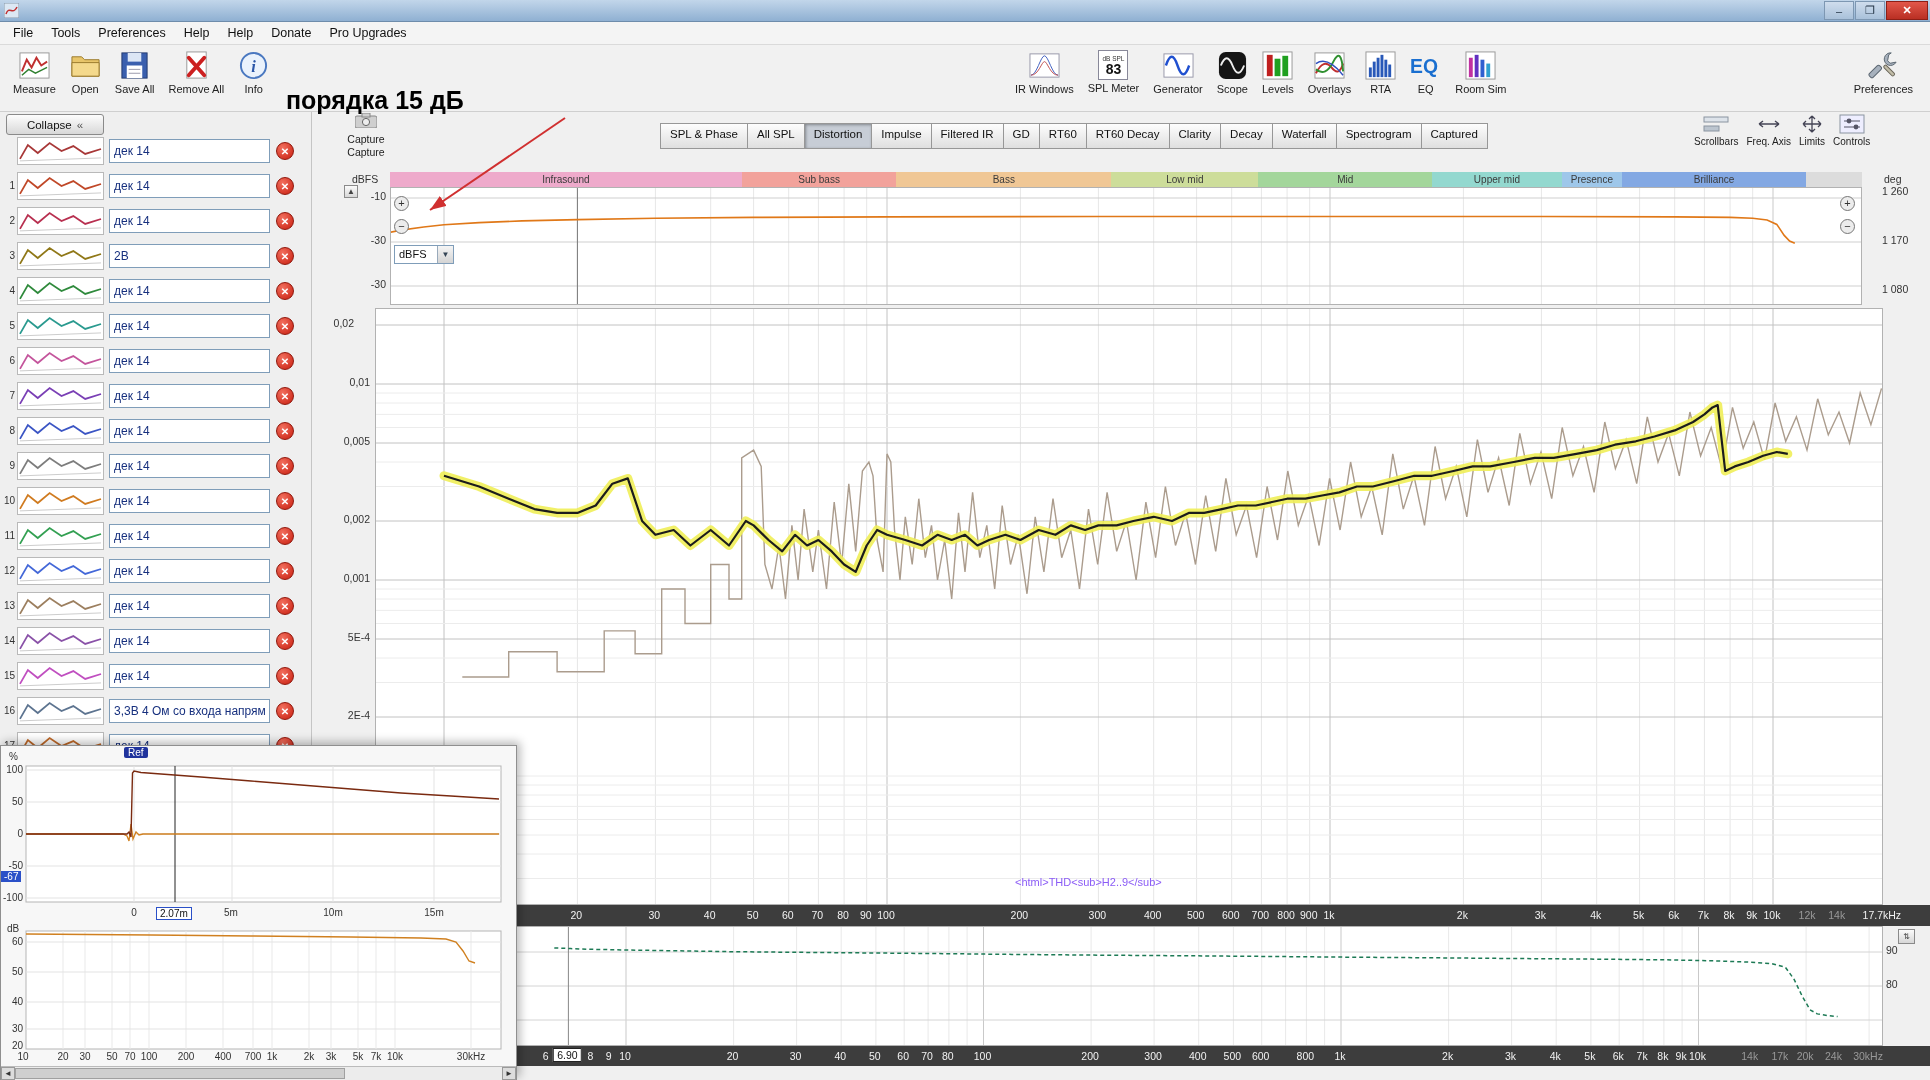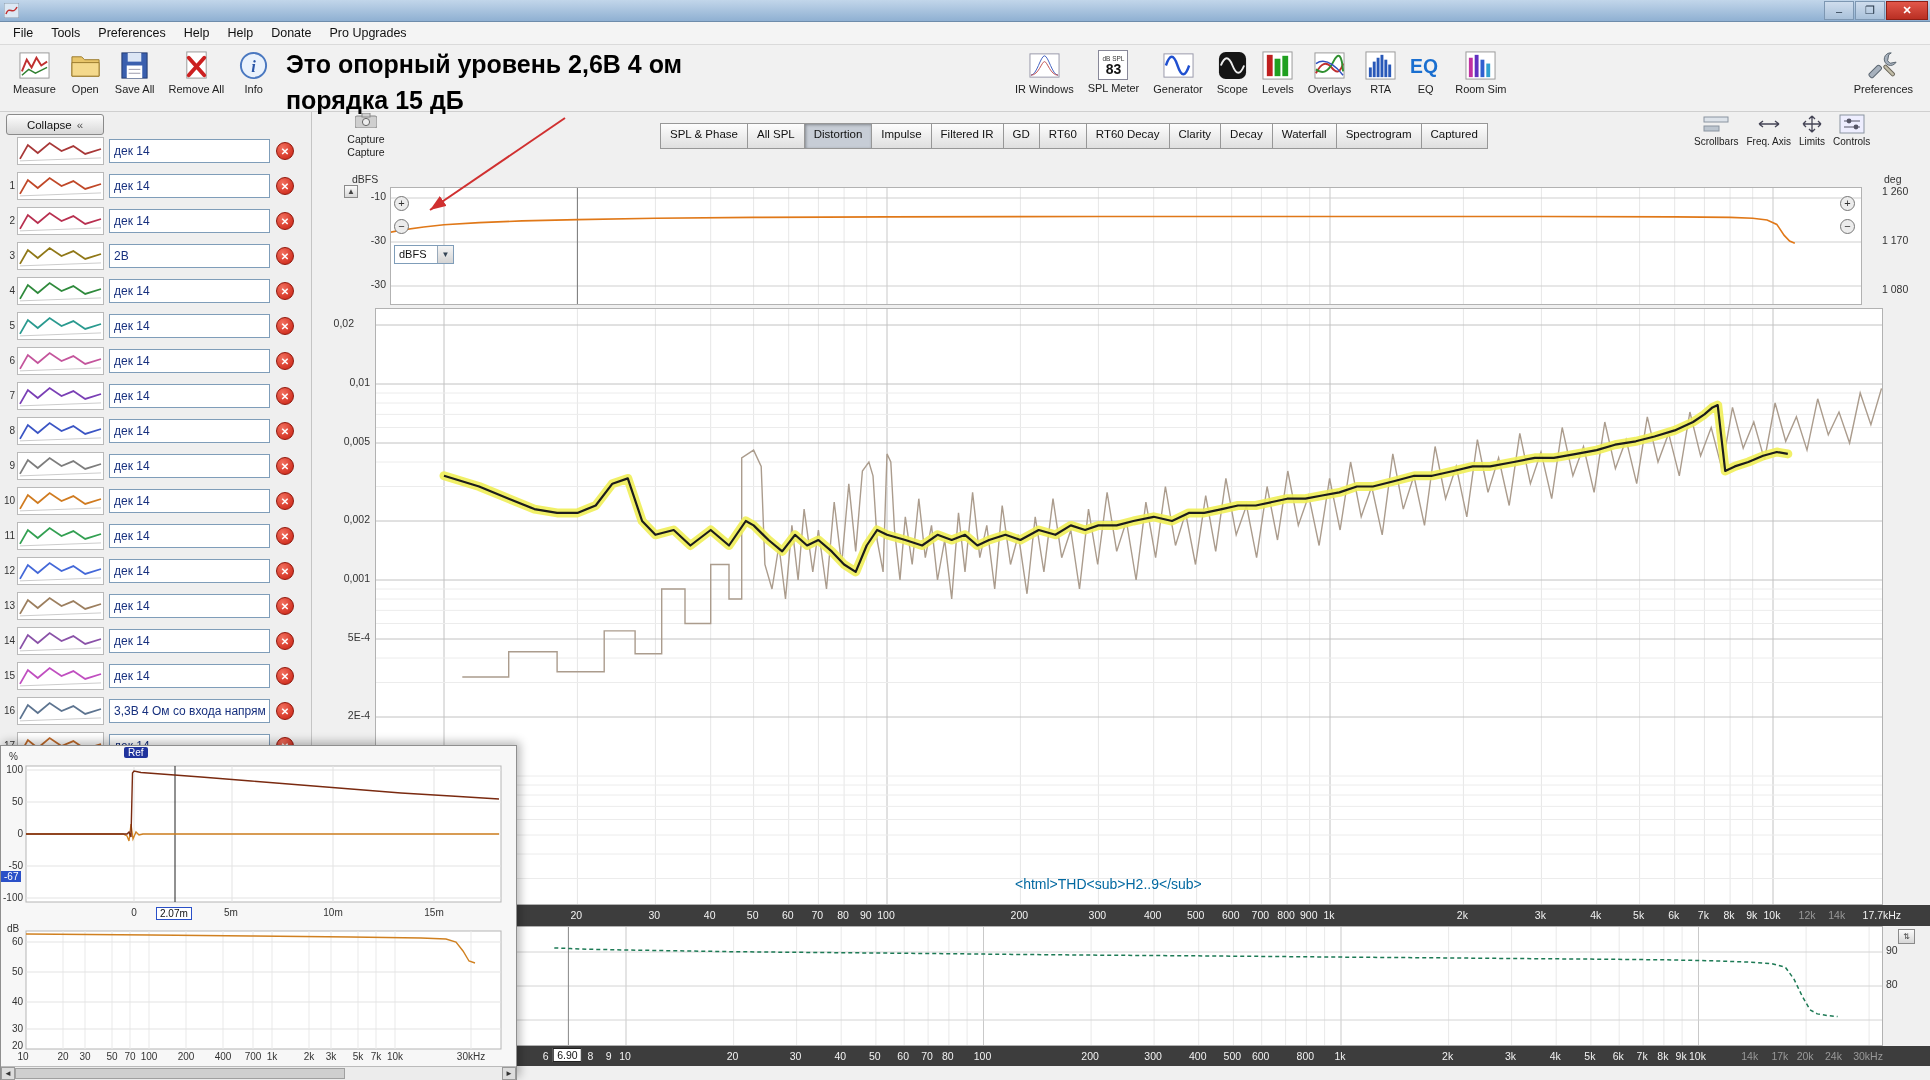--- a/index.html
+++ b/index.html
@@ -54,21 +54,21 @@
 .ylab{position:absolute;width:52px;text-align:right;font-size:10.5px;color:#333;white-space:nowrap}
 .axtitle{position:absolute;font-size:10.5px;color:#333}
 .darkstrip{position:absolute;left:312px;width:1618px;background:#3d3d3d;z-index:4}
 .xtick{position:absolute;top:4px;transform:translateX(-50%);font-size:10.5px;color:#f2f2f2;white-space:nowrap}
 .xtick.dim{color:#999}
 .xtick.boxed{background:#fff;color:#111;border:1px solid #222;padding:0 3px;top:2px}
 .zoombtn{position:absolute;width:15px;height:15px;border-radius:50%;border:1px solid #777;background:#ececec;font-size:11px;line-height:13px;text-align:center;color:#333;z-index:6}
 .unitdd{position:absolute;left:394px;top:245px;width:60px;height:19px;background:#fff;border:1px solid #7f9db9;display:flex;z-index:6}
 .unitdd .txt{flex:1;font-size:11px;padding:2px 4px;color:#111}
 .unitdd .arr{width:16px;background:linear-gradient(#f5f5f5,#d4d4d4);border-left:1px solid #9ab;font-size:8px;text-align:center;line-height:17px;color:#345}
-.legendtext{position:absolute;left:1015px;top:876px;font-size:14px;color:#0369a1;z-index:6;white-space:pre}
+.legendtext{position:absolute;left:1015px;top:876px;font-size:11px;color:#8b5cf6;z-index:6;white-space:pre}
 .smallbtn{position:absolute;background:linear-gradient(#fbfbfb,#d7d7d7);border:1px solid #8a8a8a;font-size:8px;color:#444;display:flex;align-items:center;justify-content:center;z-index:6}
 
 .overlay{position:absolute;left:0;top:745px;width:517px;height:335px;background:#f7f7f7;border:1px solid #8f8f8f;z-index:40;box-shadow:3px -3px 9px rgba(0,0,0,.28)}
 .overlay svg{position:absolute;left:0;top:0}
 .ovlab{position:absolute;font-size:10px;color:#333;white-space:nowrap}
 .refbadge{position:absolute;left:123px;top:1px;background:#20339d;color:#fff;font-size:10px;padding:0 4px;border-radius:2px;z-index:3}
 .readout-blue{position:absolute;left:0px;top:125px;background:#2a50c8;color:#fff;font-size:10px;padding:0 3px;z-index:3}
 .timebox{position:absolute;left:155px;top:161px;background:#fff;border:1px solid #2a50c8;color:#111;font-size:10px;padding:0 3px;z-index:3}
 .ovxtick{position:absolute;transform:translateX(-50%);font-size:10px;color:#333}
 .ovscroll{position:absolute;left:0;top:320px;width:515px;height:14px;background:#ececec;border-top:1px solid #bbb}
@@ -259,21 +259,20 @@
               <path d="M24 3 a6.5 6.5 0 1 0 5 9.5 l-6.2 1.2 -2.6-2.6 1.2-6.2 z" fill="#a7b1bd" stroke="#5a6570"></path>
               <rect x="5" y="15" width="5.5" height="15" rx="2" transform="rotate(45 8 22)" fill="#a7b1bd" stroke="#5a6570"></rect>
               <rect x="20" y="14" width="3.5" height="14" rx="1.5" transform="rotate(-45 22 21)" fill="#c2bda8" stroke="#6a655a"></rect>
             </svg>
         </div>
         <div class="tlabel">Preferences</div>
       </div>
     </div>
   </div>
 
-  <div class="annot" style="left:286px;top:50px">Это опорный уровень 2,6В  4 ом</div>
   <div class="annot" style="left:286px;top:86px">порядка 15 дБ</div>
   <svg class="arrow-svg" style="left:380px;top:100px" width="220" height="130">
     <defs>
         <marker id="ah" markerWidth="10" markerHeight="8" refX="8" refY="3" orient="auto">
           <path d="M0 0 L8 3 L0 6 z" fill="#d03030"></path>
         </marker>
       </defs>
     <line x1="185" y1="18" x2="50" y2="110" stroke="#d03030" stroke-width="2" marker-end="url(#ah)"></line>
   </svg>
 
@@ -498,20 +497,30 @@
         <div class="cicon"><svg viewBox="0 0 26 20">
             <rect x="1" y="1" width="24" height="18" fill="#eef" stroke="#8a94a0"></rect>
             <path d="M5 7 h16 M5 13 h16" stroke="#556"></path>
             <circle cx="10" cy="7" r="2.4" fill="#556"></circle>
             <circle cx="17" cy="13" r="2.4" fill="#556"></circle>
           </svg></div>
         <div class="clabel">Controls</div>
       </div>
     </div>
 
+  <div class="bandstrip">
+      <div class="band" style="left: 0px; width: 351.808px; background: rgb(238, 170, 203);">Infrasound</div>
+      <div class="band" style="left: 351.808px; width: 154.56px; background: rgb(242, 162, 155);">Sub bass</div>
+      <div class="band" style="left: 506.368px; width: 214.912px; background: rgb(240, 199, 149);">Bass</div>
+      <div class="band" style="left: 721.28px; width: 147.2px; background: rgb(205, 221, 154);">Low mid</div>
+      <div class="band" style="left: 868.48px; width: 173.696px; background: rgb(163, 214, 155);">Mid</div>
+      <div class="band" style="left: 1042.18px; width: 129.536px; background: rgb(147, 216, 207);">Upper mid</div>
+      <div class="band" style="left: 1171.71px; width: 60.352px; background: rgb(158, 199, 234);">Presence</div>
+      <div class="band" style="left: 1232.06px; width: 184px; background: rgb(131, 168, 227);">Brilliance</div>
+    </div>
 
   <div class="axtitle" style="left:352px;top:173px">dBFS</div>
   <div class="axtitle" style="left:1884px;top:173px">deg</div>
   <div class="chartbox" style="left:390px;top:187px;width:1472px;height:118px" id="miniChart">
       <svg width="1470" height="116">
         <line x1="53.0" y1="0" x2="53.0" y2="118" stroke="#c9c9c9"></line>
         <line x1="186.4" y1="0" x2="186.4" y2="118" stroke="#e7e7e7"></line>
         <line x1="264.4" y1="0" x2="264.4" y2="118" stroke="#e7e7e7"></line>
         <line x1="319.7" y1="0" x2="319.7" y2="118" stroke="#e7e7e7"></line>
         <line x1="362.6" y1="0" x2="362.6" y2="118" stroke="#e7e7e7"></line>

